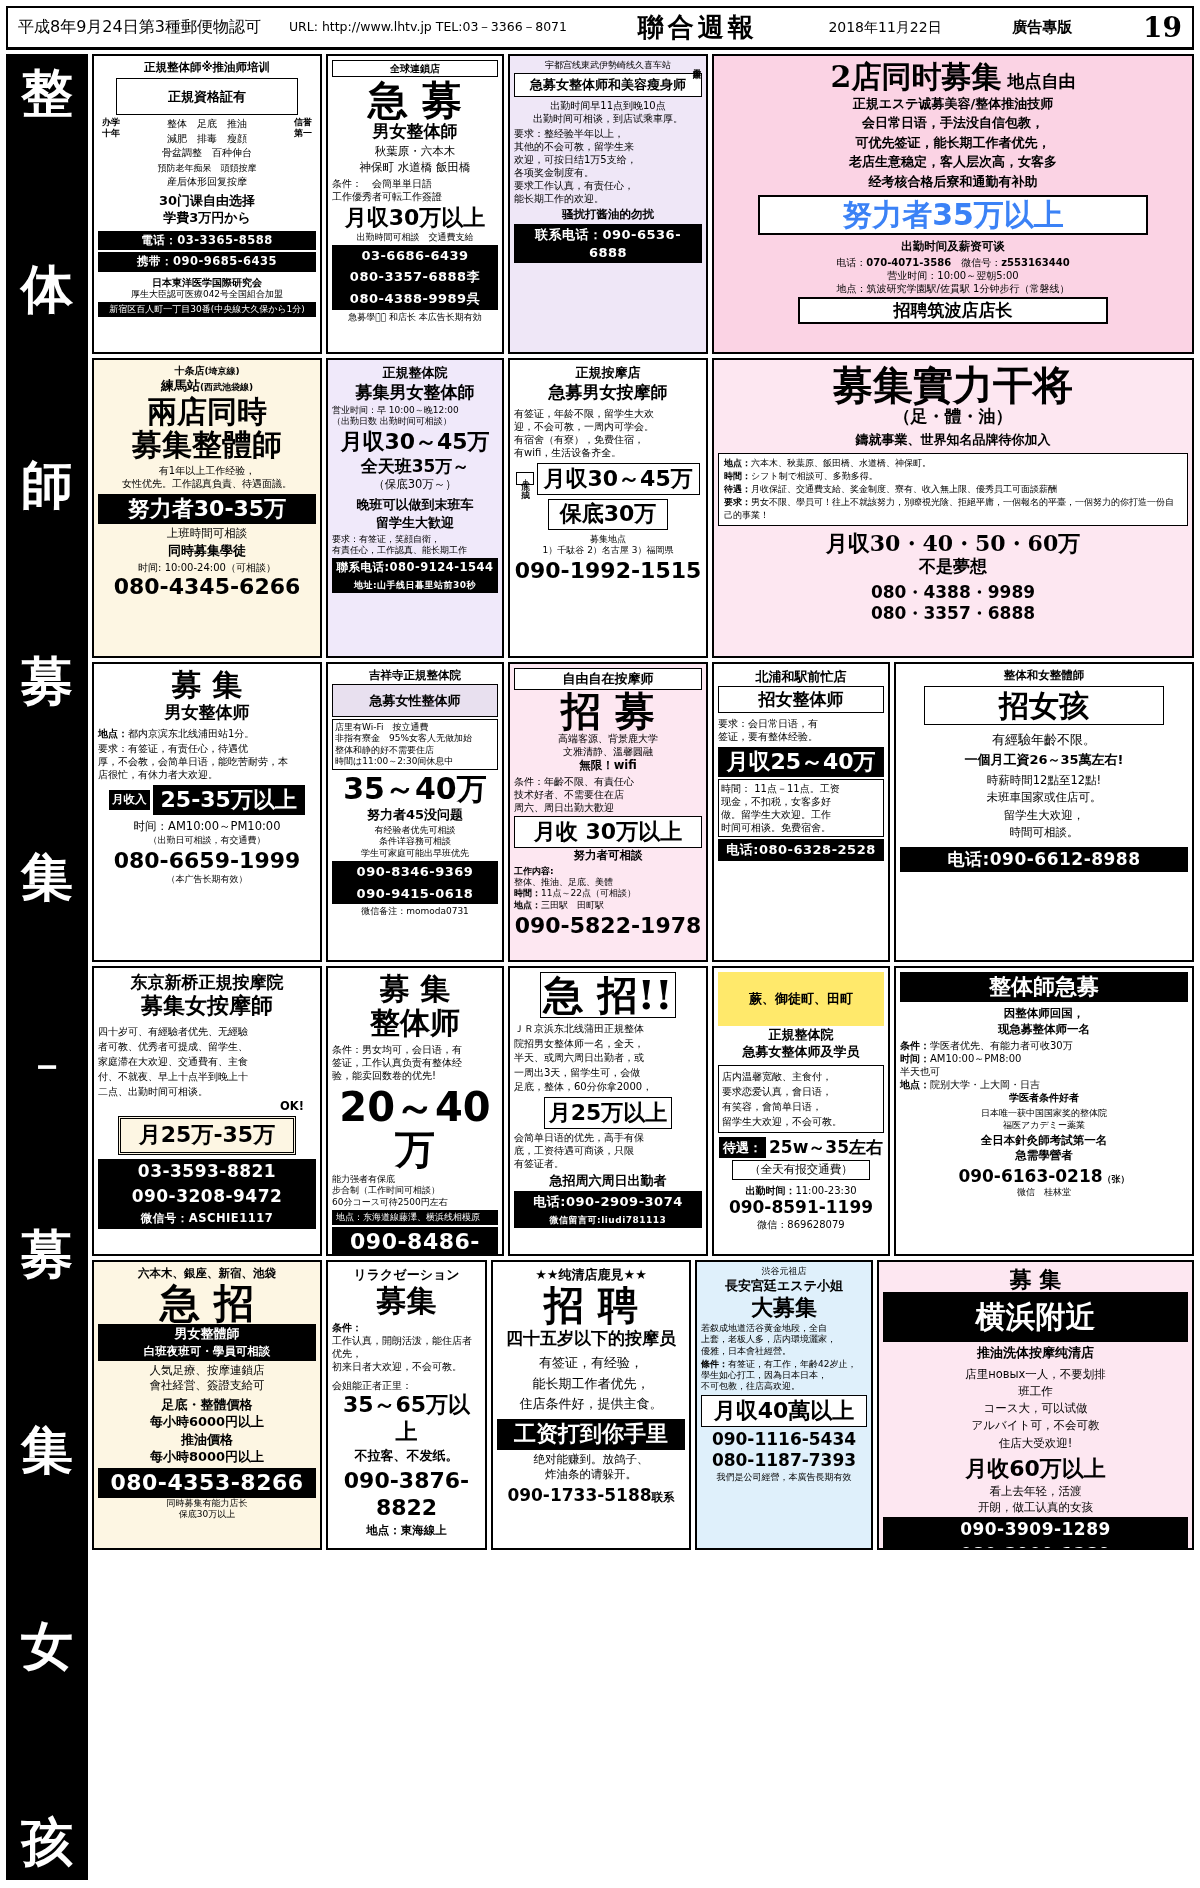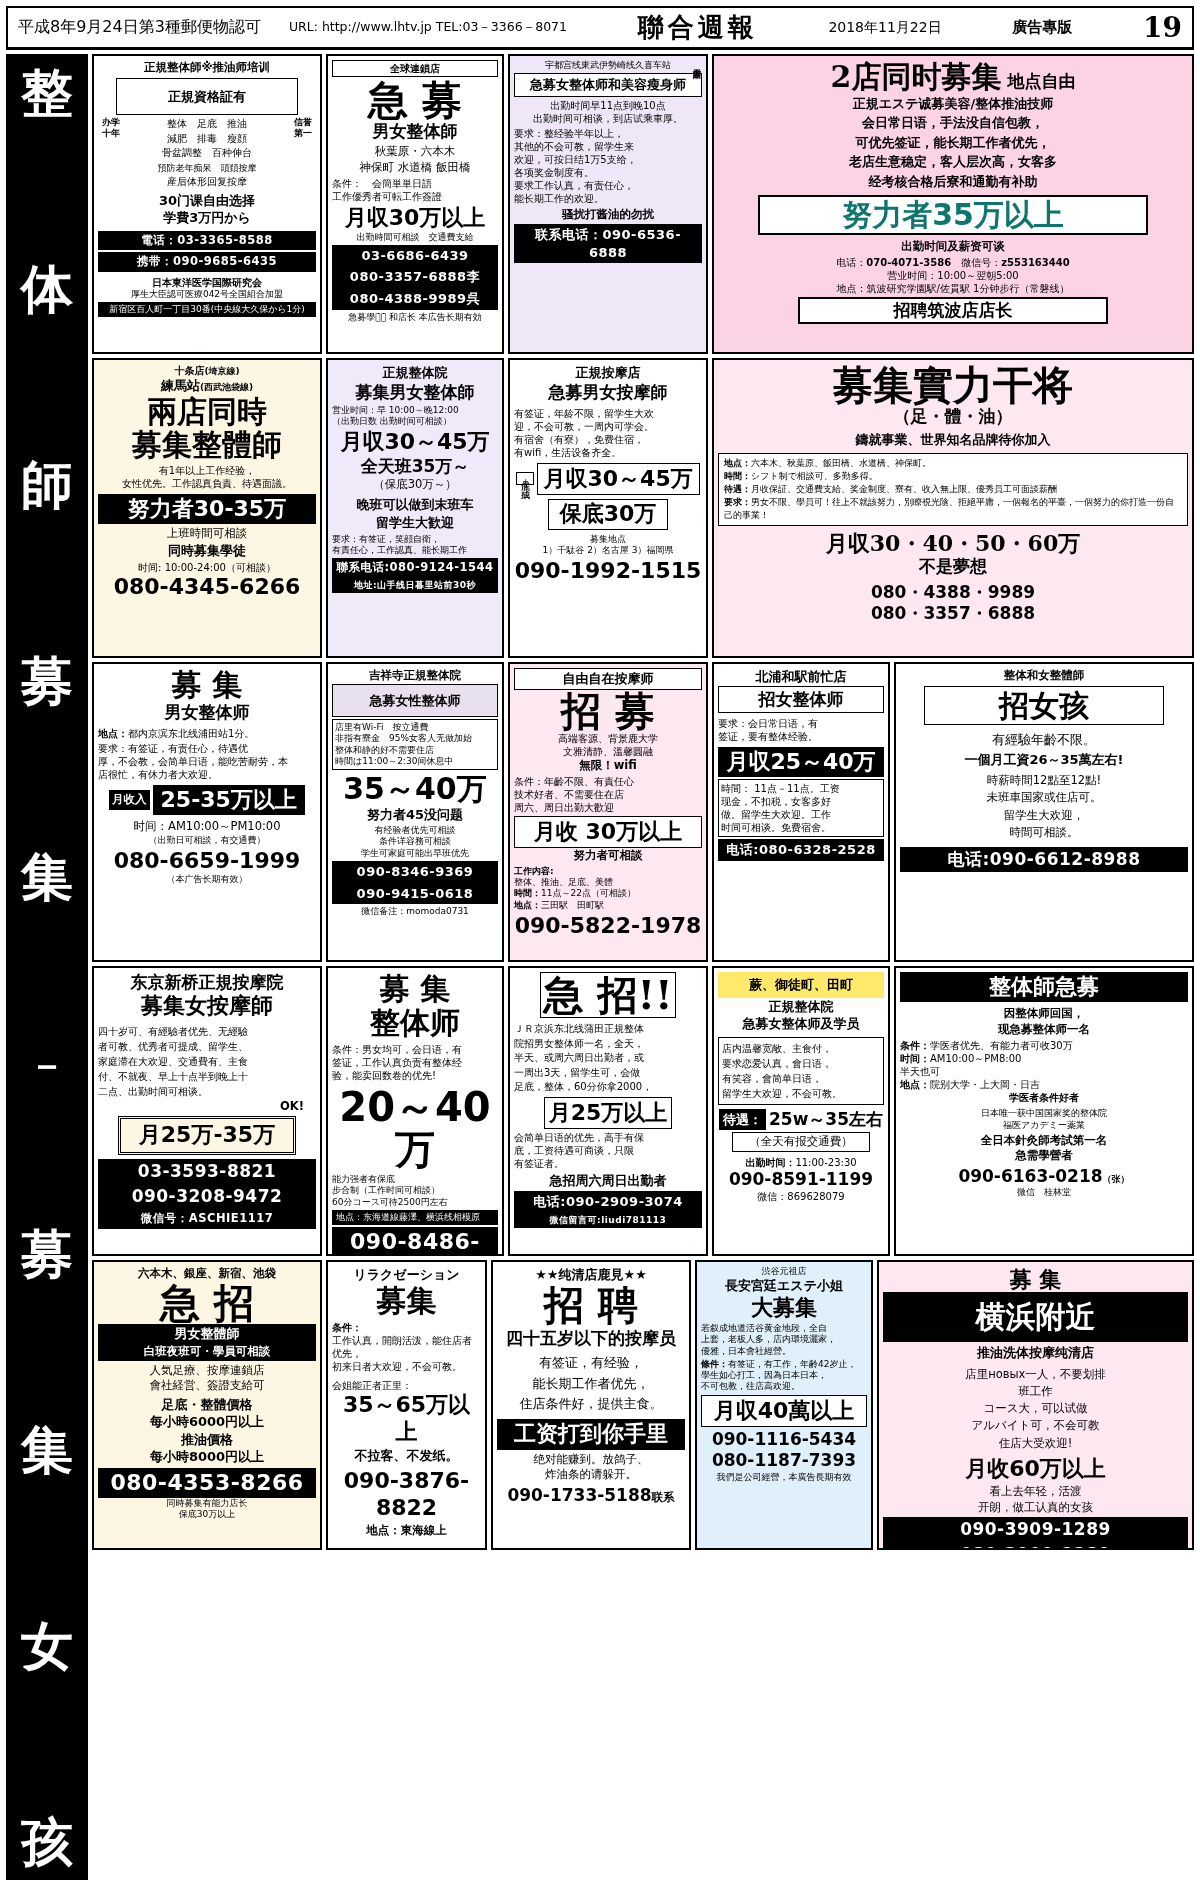--- a/index.html
+++ b/index.html
@@ -176,21 +176,21 @@
             <span class="xxl b serif">2店同时募集</span>
             <span class="lg b">地点自由</span>
           </div>
           <div class="c md b" style="line-height:1.5;">
             <div>正規エステ诚募美容/整体推油技师</div>
             <div>会日常日语，手法没自信包教，</div>
             <div>可优先签证，能长期工作者优先，</div>
             <div>老店生意稳定，客人层次高，女客多</div>
             <div>经考核合格后寮和通勤有补助</div>
           </div>
-          <div class="c xxl b" style="background:#fff;border:2px solid #000;margin:4px 40px;padding:1px;color:#0f766e;">努力者35万以上</div>
+          <div class="c xxl b" style="background:#fff;border:2px solid #000;margin:4px 40px;padding:1px;color:#3b82f6;">努力者35万以上</div>
           <div class="c sm b">出勤时间及薪资可谈</div>
           <div class="c xs mt2"><span>电话：</span><span class="b">070-4071-3586</span>　<span>微信号：</span><span class="b">z553163440</span></div>
           <div class="c xs"><span>营业时间：</span><span>10:00～翌朝5:00</span></div>
           <div class="c xs"><span>地点：</span><span>筑波研究学園駅/佐貫駅 1分钟步行（常磐线）</span></div>
           <div class="c lg b mt2" style="background:#fff;border:2px solid #000;margin:2px 80px;padding:1px;">招聘筑波店店长</div>
         </div>
       </div>
 
       <div class="row r2">
 
@@ -382,21 +382,21 @@
           <div class="c xl b boxline mt2" style="margin:2px 30px;padding:2px;">月25万以上</div>
           <div class="xs mt2" style="white-space:pre-line;">会简单日语的优先，高手有保
 底，工资待遇可商谈，只限
 有签证者。</div>
           <div class="c md b mt2">急招周六周日出勤者</div>
           <div class="phone-inv md mt2"><span>电话:</span><span>090-2909-3074</span></div>
           <div class="phone-inv tiny"><span>微信留言可:</span><span>liudi781113</span></div>
         </div>
 
         <div class="cell" style="width:178px;">
-          <div class="c md b yellow2" style="padding:4px;">蕨、御徒町、田町</div>
+          <div class="c md b yellow2" style="padding:18px;">蕨、御徒町、田町</div>
           <div class="c md b">正規整体院</div>
           <div class="c md b">急募女整体师及学员</div>
           <div class="xs mt4 boxline" style="padding:3px;white-space:pre-line;line-height:1.5;">店内温馨宽敞、主食付，
 要求恋爱认真，會日语，
 有笑容，會简单日语，
 留学生大欢迎，不会可教。</div>
           <div style="display:flex;align-items:center;justify-content:center;gap:3px;" class="mt4">
             <span class="md b inv" style="padding:2px 4px;">待遇：</span>
             <span class="lg b">25w～35左右</span>
           </div>

